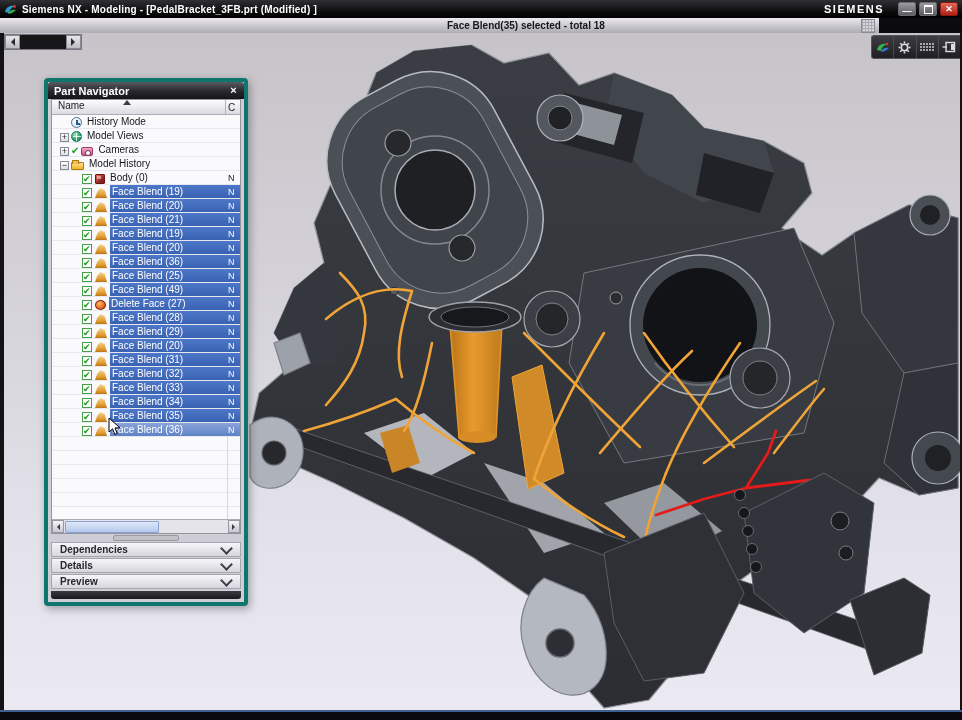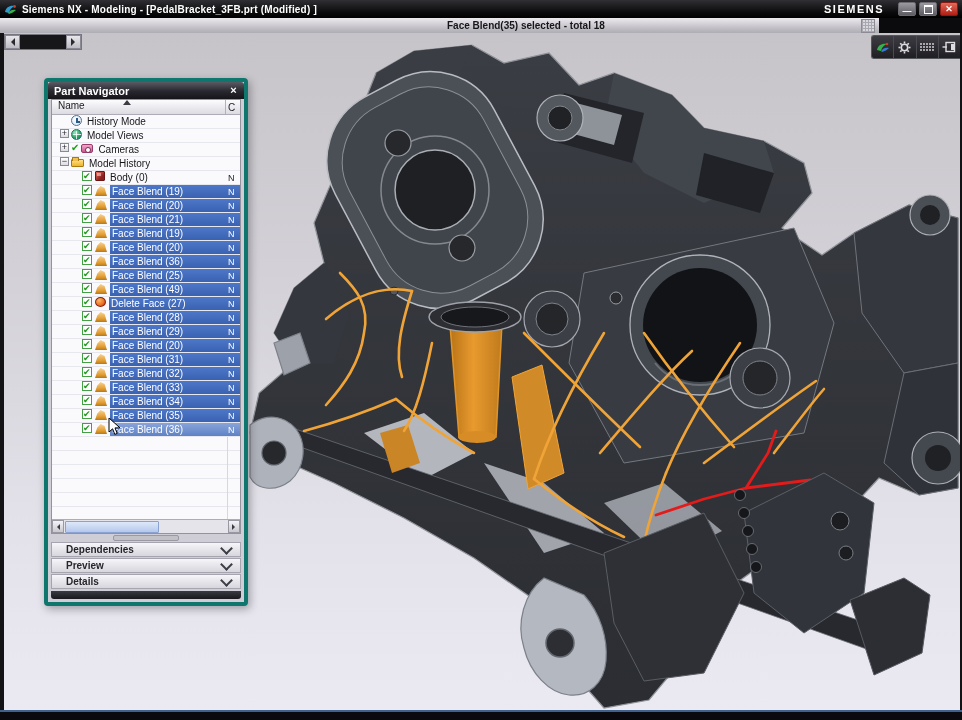--- a/index.html
+++ b/index.html
@@ -76,21 +76,21 @@
      display:flex;align-items:flex-start;font-size:10px;color:#1c1c20;}
   .pn-header .name{margin-left:6px;}
   .sort-tri{width:0;height:0;border-left:4px solid transparent;border-right:4px solid transparent;
      border-bottom:5px solid #3c3c44;margin-left:38px;}
   .pn-header .sp{flex:1;}
   .pn-header .c2{width:12px;border-left:1px solid #b2b0ba;padding-left:2px;height:100%;display:flex;align-items:center;}
   
   .tree{height:404px;position:relative;overflow:hidden;font-size:10px;color:#17171a;
      background-image:repeating-linear-gradient(to bottom,#fafafc 0 13px,#e7e7ee 13px 14px);}
   .tree .vline{position:absolute;top:0;bottom:0;right:12px;width:1px;background:#d8d7de;}
-  .row{position:relative;height:13px;border-bottom:1px solid #e7e7ee;display:flex;align-items:flex-start;background:#fafafc;}
+  .row{position:relative;height:13px;border-bottom:1px solid #e7e7ee;display:flex;align-items:flex-end;background:#fafafc;}
   .row.lvl1{padding-left:8px;}
   .row.lvl2{padding-left:30px;}
   .exp-ph{width:9px;height:9px;margin-right:2px;flex:none;}
   .expander{width:9px;height:9px;margin-right:2px;flex:none;border:1px solid #8a8a94;box-sizing:border-box;
      background:linear-gradient(#fff,#dcdce2);font-size:9px;line-height:6px;text-align:center;color:#2a2a30;}
   .checkbox{width:10px;height:10px;margin-right:3px;flex:none;border:1px solid #44a044;box-sizing:border-box;
      background:#fff;position:relative;}
   .checkbox:before{content:"\2714";position:absolute;left:0px;top:-1px;font-size:9px;color:#1f9a1f;}
   .tick{color:#18a018;font-size:10px;line-height:10px;margin-right:2px;flex:none;}
   .icon{width:13px;height:11px;display:inline-block;position:relative;flex:none;margin-right:3px;}
@@ -130,21 +130,21 @@
      display:flex;align-items:center;justify-content:center;flex:none;box-sizing:border-box;}
   .pn-hscroll .thumb{position:absolute;left:13px;top:1px;height:10px;width:92px;border:1px solid #8aa2d2;
      background:linear-gradient(#dfe8fa,#b4c8ec);border-radius:1px;}
   .tri-l2{width:0;height:0;border:3px solid transparent;border-right-color:#3a3a42;margin-left:-2px;}
   .tri-r2{width:0;height:0;border:3px solid transparent;border-left-color:#3a3a42;margin-right:-2px;}
   
   .pn-splitter{height:8px;display:flex;align-items:center;justify-content:center;}
   .pn-splitter .grip{width:64px;height:4px;background:#c2c1c8;border:1px solid #9a98a2;border-radius:2px;}
   .pn-section{height:15px;margin-top:1px;border:1px solid #a6a4ae;box-sizing:border-box;
      background:linear-gradient(#f6f5f9,#d7d6dd);display:flex;align-items:center;}
-  .pn-section .s-lbl{font-size:10px;font-weight:bold;color:#26262c;margin-left:14px;flex:1;}
+  .pn-section .s-lbl{font-size:10px;font-weight:bold;color:#26262c;margin-left:8px;flex:1;}
   .chev{width:7px;height:7px;border-left:2px solid #3c3c46;border-bottom:2px solid #3c3c46;
      transform:rotate(-45deg);margin-right:9px;margin-top:-3px;}
   .pn-foot{flex:1;margin-top:2px;background:linear-gradient(#3a3a42,#17171d);border-radius:0 0 3px 3px;min-height:8px;}
   
   .cursor{position:absolute;left:108px;top:417px;z-index:50;}
 </style>
 </head>
 <body>
 
 <div class="titlebar">
@@ -570,25 +570,25 @@
     </div>
     <div class="pn-splitter">
         <span class="grip"></span>
       </div>
     <div>
         <div class="pn-section">
           <span class="s-lbl">Dependencies</span>
           <span class="chev"></span>
         </div>
         <div class="pn-section">
-          <span class="s-lbl">Preview</span>
+          <span class="s-lbl">Details</span>
           <span class="chev"></span>
         </div>
         <div class="pn-section">
-          <span class="s-lbl">Details</span>
+          <span class="s-lbl">Preview</span>
           <span class="chev"></span>
         </div>
       </div>
     <div class="pn-foot"></div>
   </div>
 </div>
 
 <svg class="cursor" width="13" height="19" viewBox="0 0 13 19">
   <polygon points="1,1 1,15 4.6,11.8 6.8,17.4 9.2,16.4 7,10.9 12,10.9" fill="#fff" stroke="#000" stroke-width="1"></polygon>
 </svg>

